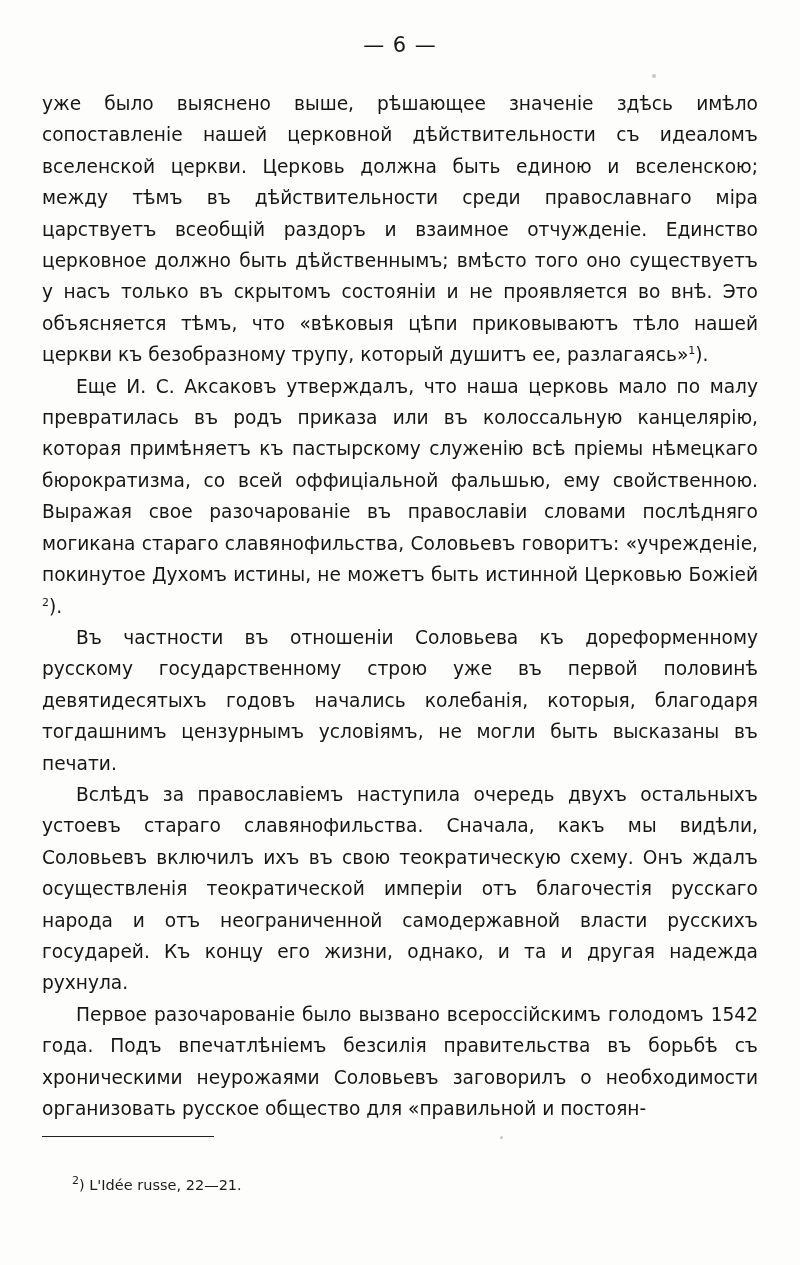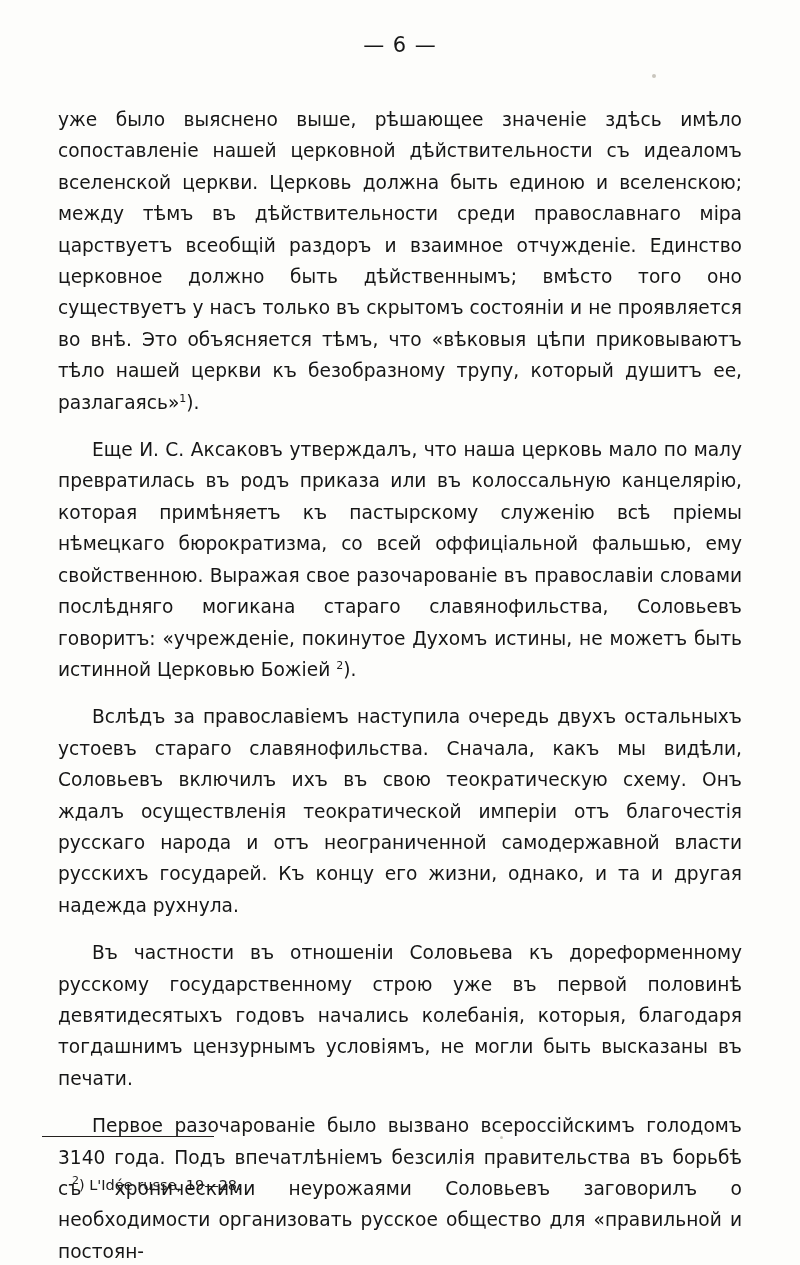--- a/index.html
+++ b/index.html
@@ -35,21 +35,21 @@
     top: 88px;
     left: 42px;
     width: 716px;
     font-family: "DejaVu Sans", sans-serif;
     font-size: 18.6px;
     line-height: 31.4px;
     text-align: justify;
     color: #161616;
   }
   .body-text p {
-    margin: 16px;
+    margin: 0;
     text-indent: 34px;
     text-align: justify;
     text-justify: inter-word;
   }
   .body-text p.first {
     text-indent: 0;
   }
   sup {
     font-size: 11px;
     vertical-align: super;
@@ -91,26 +91,26 @@
   <div class="page-number">— 6 —</div>
 
   <div class="speck s1"></div>
   <div class="speck s2"></div>
 
   <div class="body-text">
     <p class="first"><span>уже было выяснено выше, рѣшающее значеніе здѣсь имѣло сопоставленіе нашей церковной дѣйствительности съ идеаломъ вселенской церкви. Церковь должна быть единою и вселенскою; между тѣмъ въ дѣйствительности среди православнаго міра царствуетъ всеобщій раздоръ и взаимное отчужденіе. Единство церковное должно быть дѣйственнымъ; вмѣсто того оно существуетъ у насъ только въ скрытомъ состояніи и не проявляется во внѣ. Это объясняется тѣмъ, что «вѣковыя цѣпи приковываютъ тѣло нашей церкви къ безобразному трупу, который душитъ ее, разлагаясь»</span><sup>1</sup><span>).</span></p>
 
     <p><span>Еще И. С. Аксаковъ утверждалъ, что наша церковь мало по малу превратилась въ родъ приказа или въ колоссальную канцелярію, которая примѣняетъ къ пастырскому служенію всѣ пріемы нѣмецкаго бюрократизма, со всей оффиціальной фальшью, ему свойственною. Выражая свое разочарованіе въ православіи словами послѣдняго могикана стараго славянофильства, Соловьевъ говоритъ: «учрежденіе, покинутое Духомъ истины, не можетъ быть истинной Церковью Божіей</span> <sup>2</sup><span>).</span></p>
 
+    <p>Въ частности въ отношеніи Соловьева къ дореформенному русскому государственному строю уже въ первой половинѣ девятидесятыхъ годовъ начались колебанія, которыя, благодаря тогдашнимъ цензурнымъ условіямъ, не могли быть высказаны въ печати.</p>
+
     <p>Вслѣдъ за православіемъ наступила очередь двухъ остальныхъ устоевъ стараго славянофильства. Сначала, какъ мы видѣли, Соловьевъ включилъ ихъ въ свою теократическую схему. Онъ ждалъ осуществленія теократической имперіи отъ благочестія русскаго народа и отъ неограниченной самодержавной власти русскихъ государей. Къ концу его жизни, однако, и та и другая надежда рухнула.</p>
 
-    <p>Въ частности въ отношеніи Соловьева къ дореформенному русскому государственному строю уже въ первой половинѣ девятидесятыхъ годовъ начались колебанія, которыя, благодаря тогдашнимъ цензурнымъ условіямъ, не могли быть высказаны въ печати.</p>
-
-    <p>Первое разочарованіе было вызвано всероссійскимъ голодомъ 3140 года. Подъ впечатлѣніемъ безсилія правительства въ борьбѣ съ хроническими неурожаями Соловьевъ заговорилъ о необходимости организовать русское общество для «правильной и постоян-</p>
+    <p>Первое разочарованіе было вызвано всероссійскимъ голодомъ 1542 года. Подъ впечатлѣніемъ безсилія правительства въ борьбѣ съ хроническими неурожаями Соловьевъ заговорилъ о необходимости организовать русское общество для «правильной и постоян-</p>
   </div>
 
   <div class="footnote-rule"></div>
 
   <div class="footnotes">
-    <div><sup>2</sup>) <span>L'Idée russe, 19—28.</span></div>
+    <div><sup>2</sup>) <span>L'Idée russe, 22—21.</span></div>
   </div>
 
 </div>
 
 </body></html>

